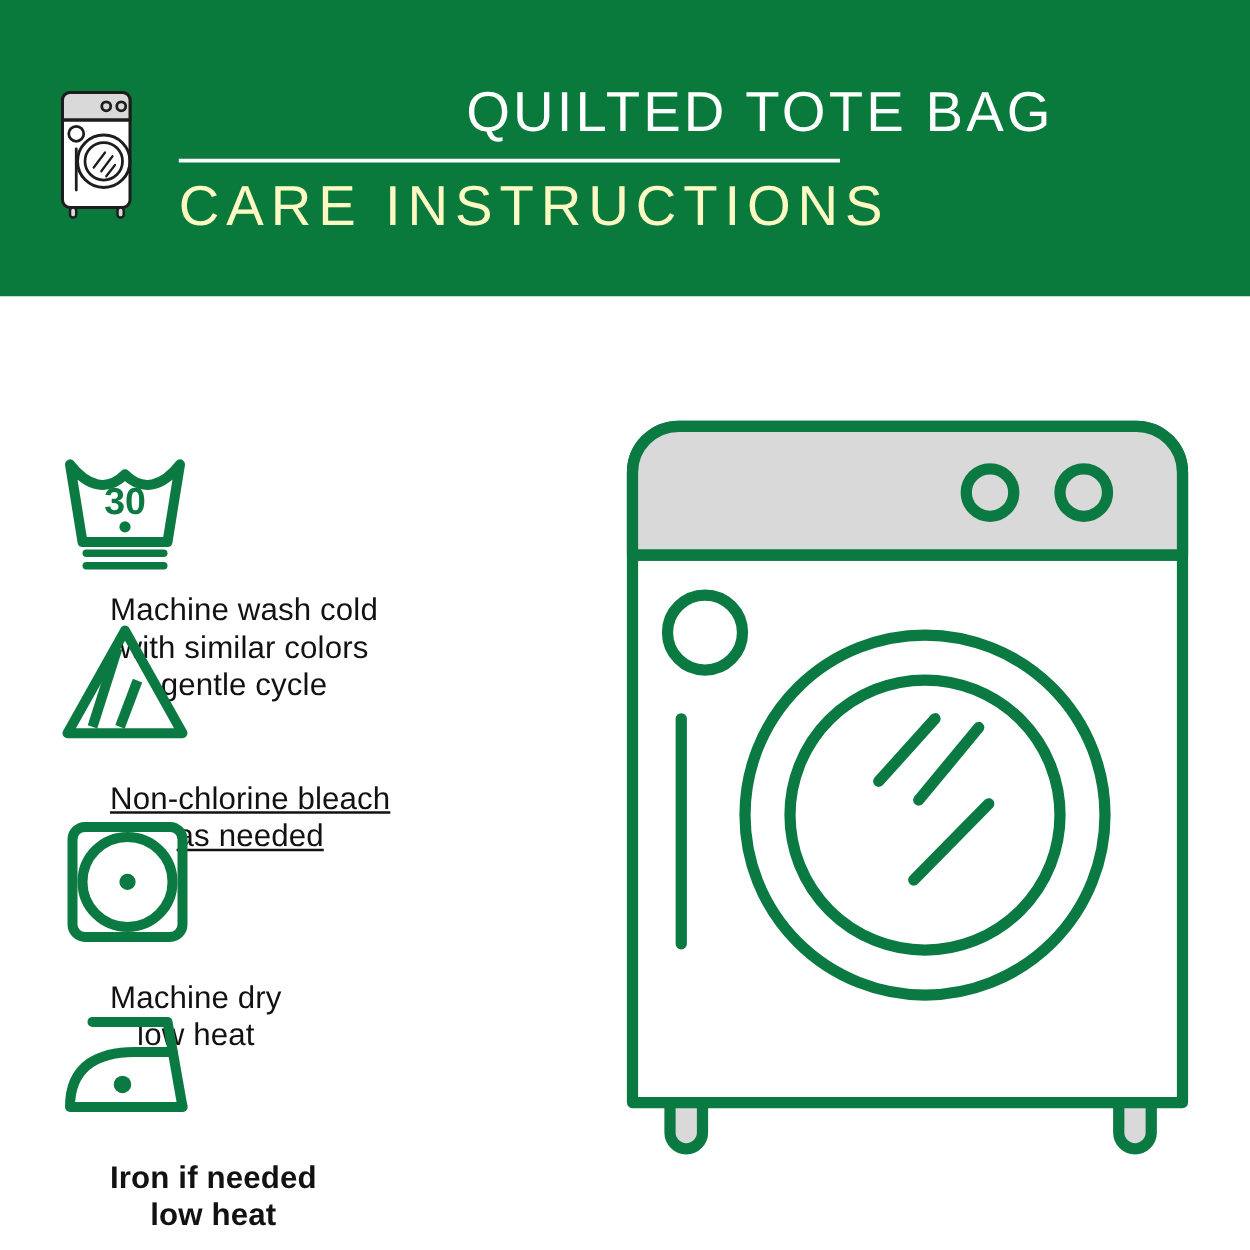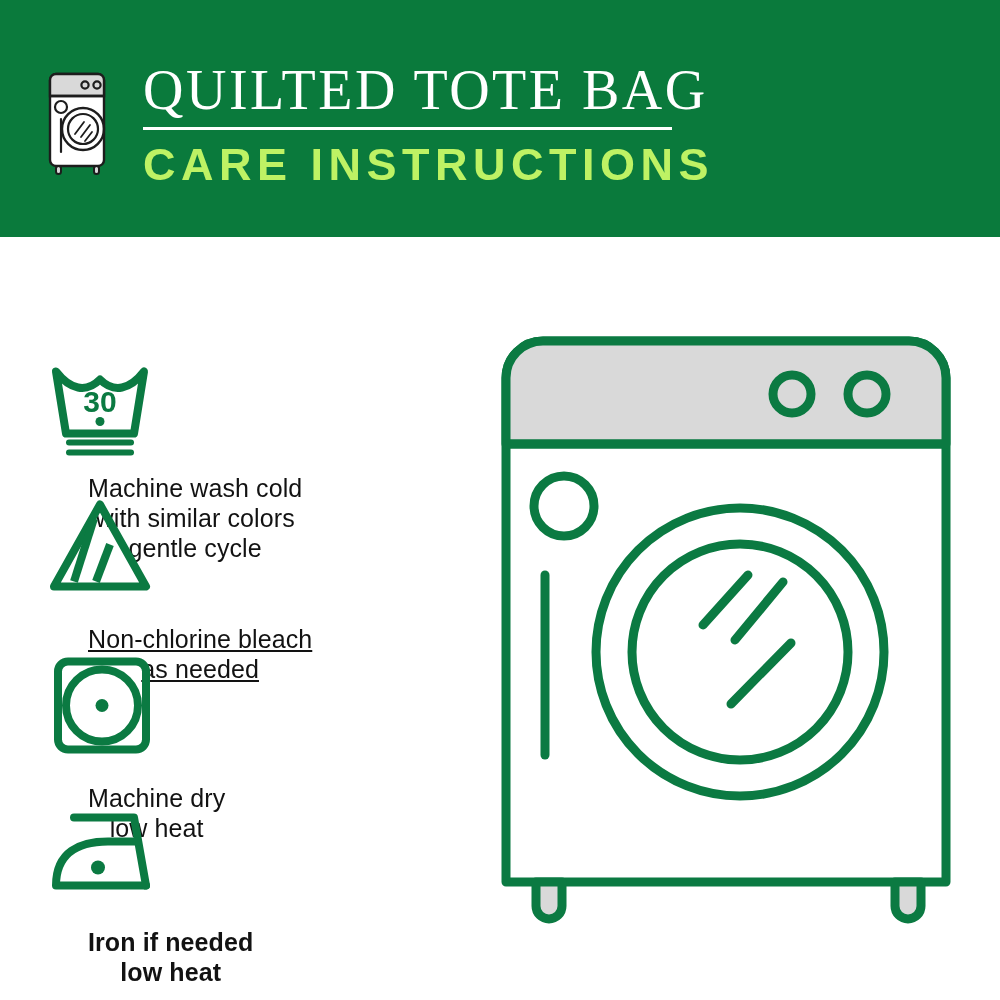--- a/index.html
+++ b/index.html
@@ -35,41 +35,42 @@
     width: 68px;
     height: 110px;
   }
   #header-text {
     position: absolute;
     left: 143px;
     top: 62px;
     width: 700px;
   }
   #title-line1 {
-    font-family: Liberation Serif, serif;
+    font-family: Liberation Sans, sans-serif;
     font-weight: 300;
-    font-size: 56px;
+    font-size: 45px;
     letter-spacing: 2.5px;
     color: #ffffff;
     line-height: 56px;
     white-space: nowrap;
+    text-align: right;
   }
   #title-divider {
     width: 529px;
     height: 3px;
     background: #ffffff;
     margin-top: 9px;
     margin-bottom: 9px;
   }
   #title-line2 {
     font-family: "Liberation Sans", sans-serif;
-    font-weight: 700;
+    font-weight: 400;
     font-size: 45px;
     letter-spacing: 5.5px;
-    color: #bef264;
+    color: #fef9c3;
     line-height: 52px;
     white-space: nowrap;
   }
 
   
   .care-item {
     position: absolute;
     left: 48px;
     width: 430px;
     display: flex;

